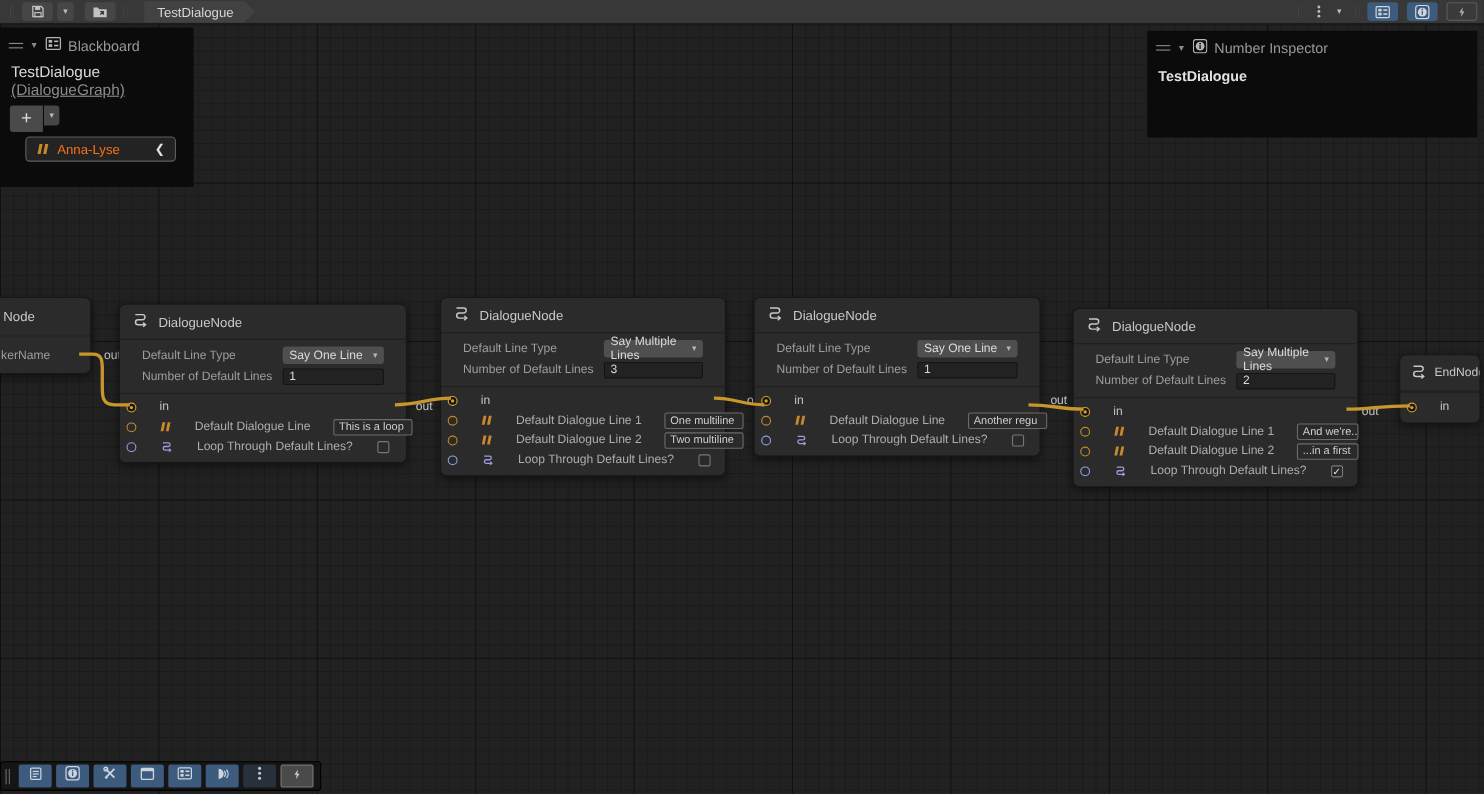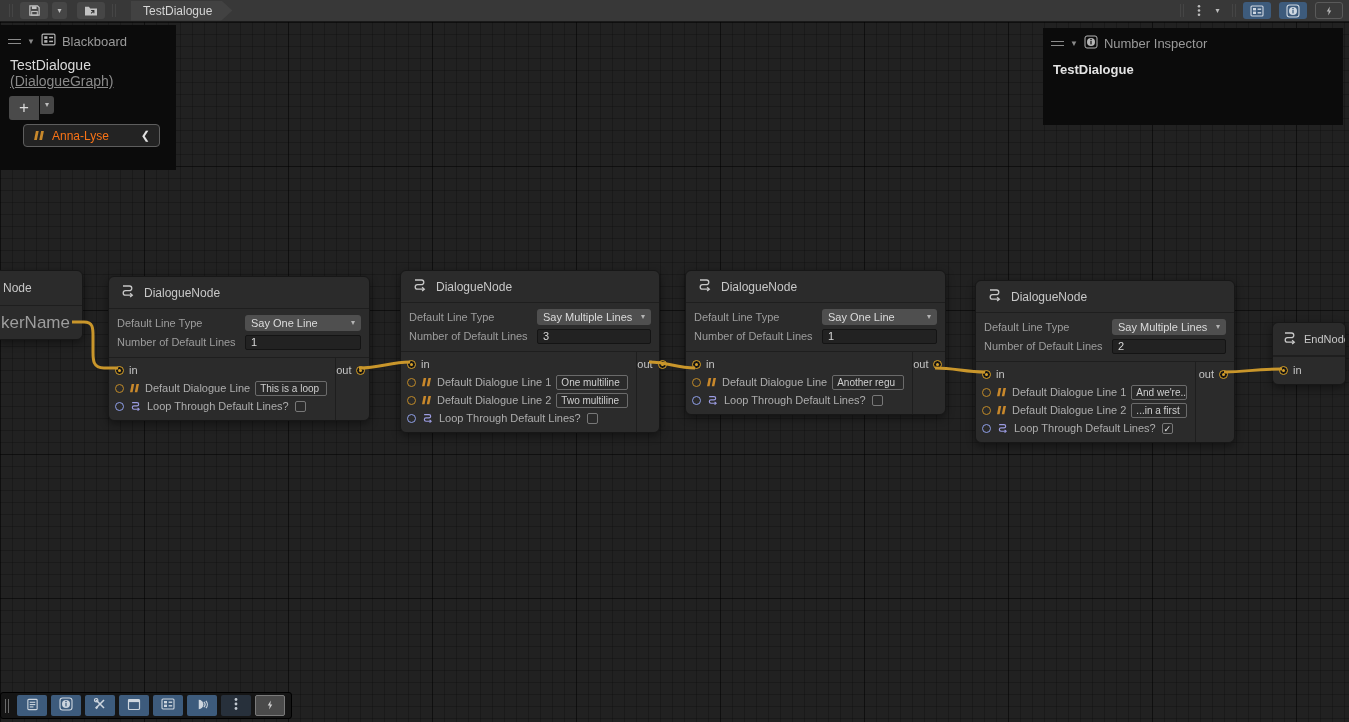--- a/index.html
+++ b/index.html
@@ -71,31 +71,31 @@
   
   .node {
     position:absolute; z-index:2; background:#2b2b2b;
     border:1px solid #171717; border-radius:6px;
     box-shadow:0 3px 8px rgba(0,0,0,0.45); color:#c6c6c6;
   }
   .node-header {
     height:32px; display:flex; align-items:center; gap:8px; padding:0 10px;
     border-bottom:1px solid #1e1e1e; font-size:12px; color:#c8c8c8;
   }
-  .props { padding:6px 8px 5px; border-bottom:1px solid #1e1e1e; }
+  .props { padding:6px 20px 5px; border-bottom:1px solid #1e1e1e; }
   .prop-row { display:flex; align-items:center; height:16px; margin-bottom:3px; font-size:11px; color:#9d9d9d; }
   .prop-row:last-child { margin-bottom:2px; }
   .prop-label { width:128px; flex:none; }
   .dropdown { flex:1; height:16px; background:#4f4f4f; border-radius:3px; display:flex; align-items:center; padding:0 6px; color:#dcdcdc; font-size:11px; }
   .dropdown .caret { margin-left:auto; color:#b5b5b5; }
   .textfield { flex:1; height:15px; background:#222222; border:1px solid #141414; border-radius:2px; color:#d8d8d8; font-size:11px; padding:0 5px; line-height:13px; }
   .ports { display:flex; align-items:stretch; }
   .ports-left { flex:1; padding:3px 0 5px; }
   .ports-right { width:46px; border-left:1px solid #1e1e1e; padding:3px 6px 0 0; }
-  .port-row { height:18px; display:flex; align-items:center; gap:5px; padding-left:6px; font-size:11px; color:#c4c4c4; }
+  .port-row { height:18px; display:flex; align-items:center; gap:21px; padding-left:6px; font-size:11px; color:#c4c4c4; }
   .row-label { color:#adadad; white-space:nowrap; }
   .out-row { justify-content:flex-end; padding-left:0; }
   .port { width:9px; height:9px; border-radius:50%; flex:none; position:relative; }
   .port.connected { border:1px solid #d8a22a; background:#151515; }
   .port.connected::after { content:""; position:absolute; left:2px; top:2px; width:3px; height:3px; border-radius:50%; background:#d8a22a; }
   .port.hollow-orange { border:1px solid #c08a28; }
   .port.hollow-blue { border:1px solid #8f9fe8; }
   .row-field {
     width:72px; margin-left:auto; margin-right:8px; height:15px;
     border:1px solid #6b6b6b; border-radius:2px; background:#2a2a2a;
@@ -105,21 +105,21 @@
   .row-field.narrow { width:56px; }
   .checkbox {
     width:11px; height:11px; border:1px solid #787878; border-radius:2px; background:#2a2a2a;
     color:#ececec; font-size:9px; line-height:10px; text-align:center; margin-left:1px; flex:none;
   }
   .q-icon, .l-icon { flex:none; display:flex; }
 
   
   .speaker-node { left:-2px; top:248px; width:85px; height:70px; border-radius:0 6px 6px 0; }
   .speaker-node .node-header { height:35px; padding:0 4px; border-radius:0 6px 0 0; }
-  .speaker-row { height:33px; display:flex; align-items:center; font-size:17px;gap:40px; }
+  .speaker-row { height:33px; display:flex; align-items:center; font-size:11px;gap:40px; }
   .speaker-row .row-label { padding-left:2px; color:#9d9d9d; }
   .speaker-out { margin-left:auto; border-left:1px solid #1e1e1e; height:100%; display:flex; align-items:center; gap:5px; padding:0 7px 0 8px; color:#c4c4c4; }
 
   
   .end-node { left:1272px; top:300px; width:74px; height:63px; }
   .end-node .node-header { height:33px; gap:6px; padding:0 8px; font-size:11px; overflow:hidden; white-space:nowrap; }
   .end-node .port-row { height:27px; }
 
   
   .n1 { left:108px; top:254px; width:262px; }

